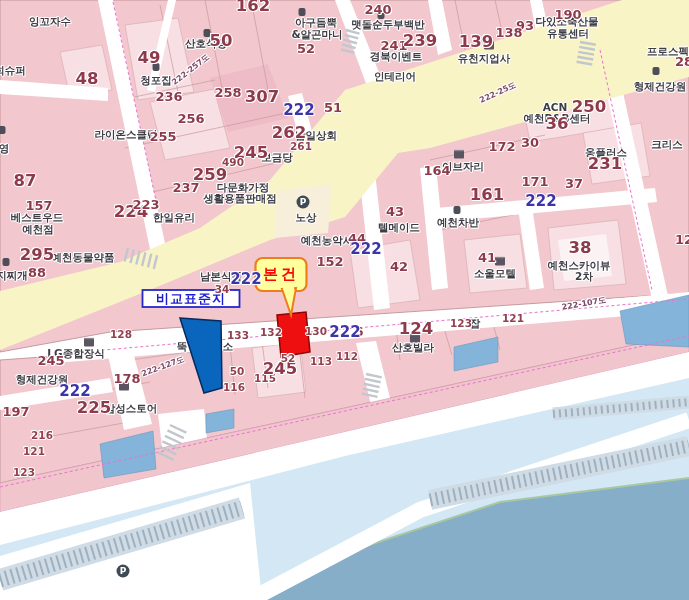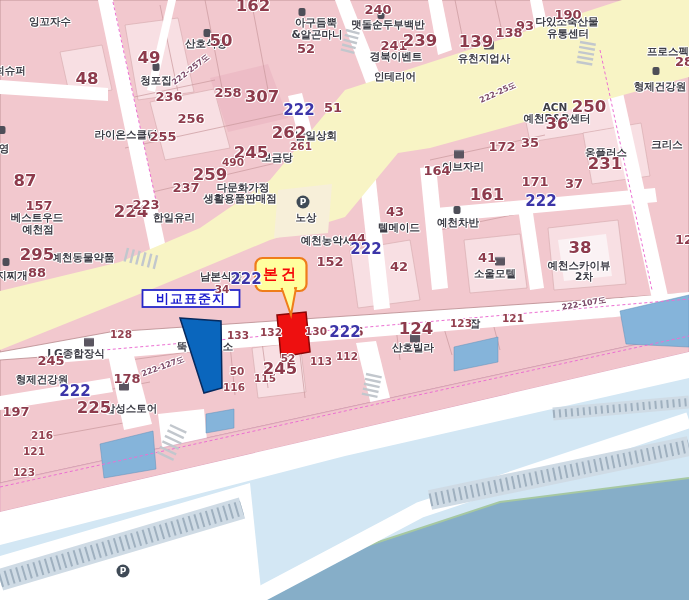--- a/index.html
+++ b/index.html
@@ -272,21 +272,21 @@
       <span class="lb numL" style="left: 251px; top: 153px;">245</span>
       <span class="lb num" style="left: 233px; top: 162px;">490</span>
       <span class="lb numL" style="left: 210px; top: 175px;">259</span>
       <span class="lb numM" style="left: 186px; top: 187px;">237</span>
       <span class="lb numL" style="left: 131px; top: 212px;">224</span>
       <span class="lb numM" style="left: 146px; top: 204px;">223</span>
       <span class="lb numL" style="left: 37px; top: 255px;">295</span>
       <span class="lb numM" style="left: 37px; top: 272px;">88</span>
       <span class="lb numM" style="left: 39px; top: 205px;">157</span>
       <span class="lb numM" style="left: 502px; top: 146px;">172</span>
-      <span class="lb numM" style="left: 530px; top: 142px;">35</span>
+      <span class="lb numM" style="left: 530px; top: 142px;">30</span>
       <span class="lb numM" style="left: 437px; top: 170px;">164</span>
       <span class="lb numM" style="left: 535px; top: 181px;">171</span>
       <span class="lb numM" style="left: 574px; top: 183px;">37</span>
       <span class="lb numL" style="left: 487px; top: 195px;">161</span>
       <span class="lb numL" style="left: 589px; top: 107px;">250</span>
       <span class="lb numL" style="left: 557px; top: 124px;">36</span>
       <span class="lb numM" style="left: 684px; top: 61px;">28</span>
       <span class="lb numL" style="left: 605px; top: 164px;">231</span>
       <span class="lb numM" style="left: 330px; top: 261px;">152</span>
       <span class="lb numM" style="left: 357px; top: 238px;">44</span>

